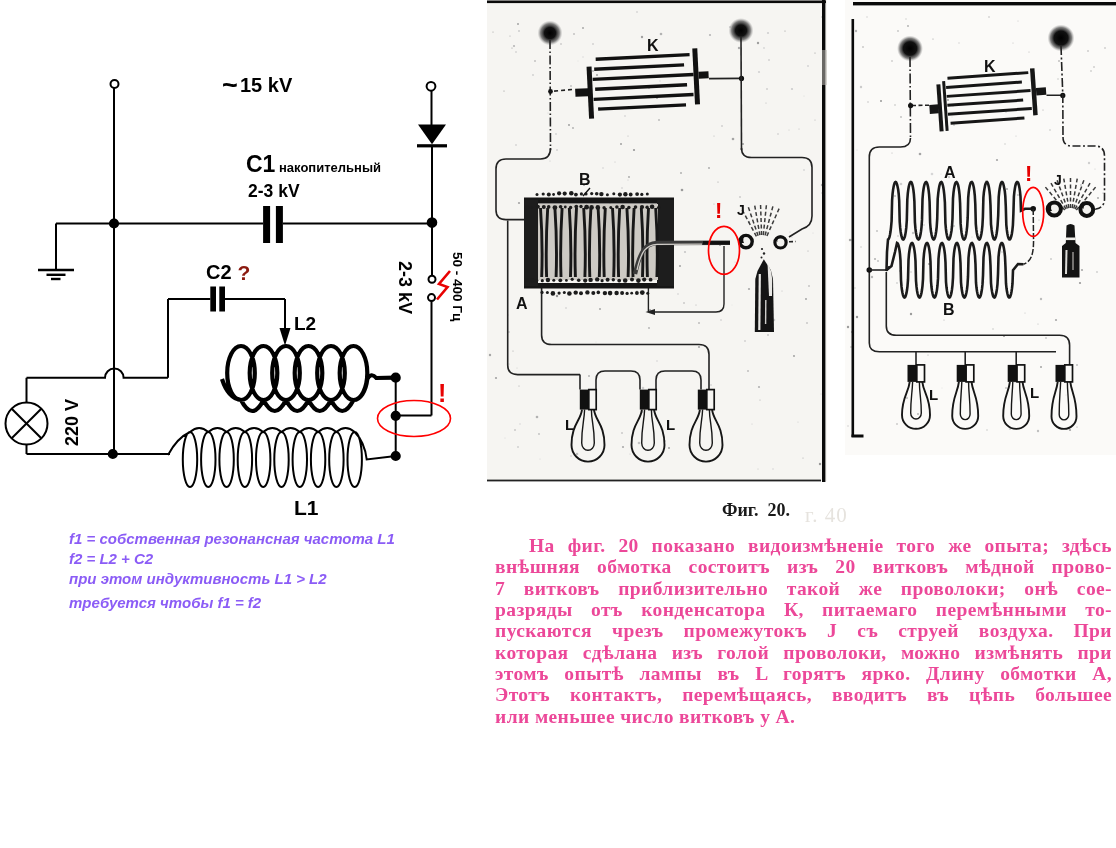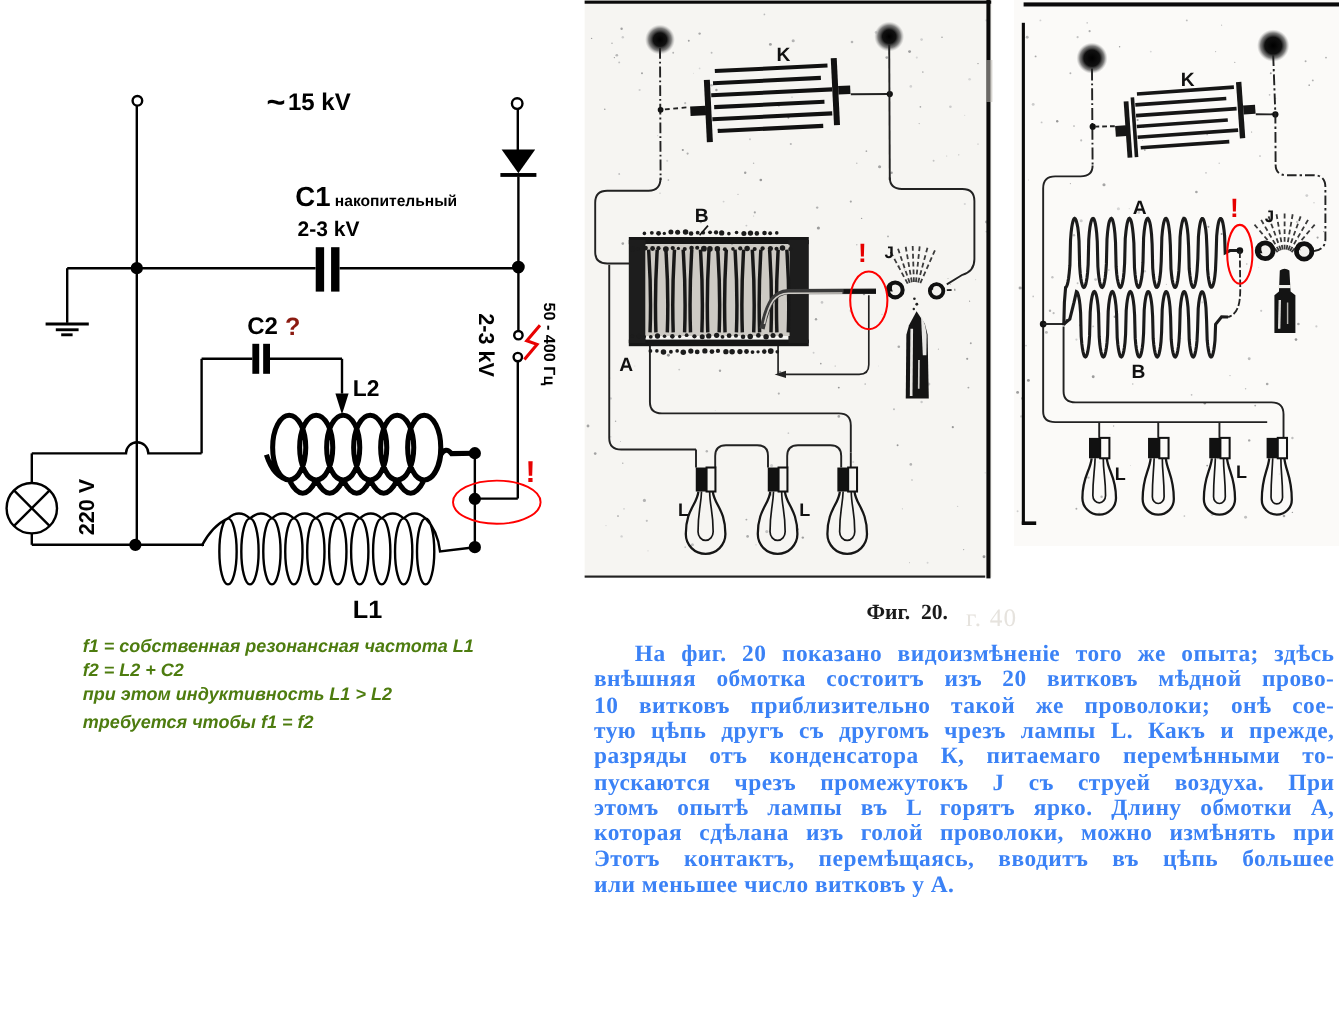--- a/index.html
+++ b/index.html
@@ -692,35 +692,34 @@
       <path d="M167.8,381.9 C167.4,393.9 166.3,397.9 166.3,413.9 A4.9,5.7 0 1 0 176.1,413.9 C176.1,397.9 174.6,393.9 174.6,381.9 " fill="none" stroke="#161616" stroke-width="1.4"></path>
       <rect x="210.5" y="364.9" width="9.4" height="17" fill="#111"></rect>
       <rect x="219.8" y="364.9" width="7.7" height="17" fill="none" stroke="#111" stroke-width="1.7"></rect>
       <path d="M212.7,381.9 C211.5,392.9 206.5,396.9 206.5,416.4 A12.5,12.5 0 1 0 231.5,416.4 C231.5,396.9 226.5,392.9 225.3,381.9 " fill="none" stroke="#161616" stroke-width="1.9"></path>
       <path d="M215.6,381.9 C215.2,393.9 214.2,397.9 214.2,414.4 A4.8,5.5 0 1 0 223.8,414.4 C223.8,397.9 222.4,393.9 222.4,381.9 " fill="none" stroke="#161616" stroke-width="1.4"></path>
 
  <text x="180" y="181" font-size="22" font-weight="bold" fill="#e60000" font-family="Liberation Sans, sans-serif">!</text>
  <ellipse cx="188.2" cy="211.9" rx="10.5" ry="24.5" stroke="#f00" stroke-width="1.7" fill="none"></ellipse>
 </svg>
 
-<div class="abs" style="left:69px;top:529px;font-family:'Liberation Sans',sans-serif;font-style:italic;font-weight:bold;font-size:15px;line-height:20px;color:#4d7c0f">
+<div class="abs" style="left:69px;top:529px;font-family:'Liberation Sans',sans-serif;font-style:italic;font-weight:bold;font-size:15px;line-height:20px;color:#8b5cf6">
 f1 = собственная резонансная частота L1<br>
 f2 = L2 + C2<br>
 при этом индуктивность L1 &gt; L2<br>
 <span style="display:inline-block;margin-top:4px">требуется чтобы f1 = f2</span>
 </div>
 
 <div class="abs" style="left:805px;top:503px;font-family:'Liberation Serif',serif;font-size:21px;color:#e6e3de;letter-spacing:1px">г. 40</div>
 <div class="abs" style="left:722px;top:500px;font-family:'Liberation Serif',serif;font-size:18px;font-weight:bold;color:#1a1a1a">Фиг.&nbsp; 20.</div>
 
-<div class="abs para" style="left:495px;top:535px;width:617px;font-family:'Liberation Serif',serif;font-size:19.5px;font-weight:bold;line-height:21.35px;letter-spacing:0.4px;color:#3b82f6">
+<div class="abs para" style="left:495px;top:535px;width:617px;font-family:'Liberation Serif',serif;font-size:19.5px;font-weight:bold;line-height:21.35px;letter-spacing:0.4px;color:#ec4899">
 <div><span style="display:inline-block;width:34px"></span>На фиг. 20 показано видоизмѣненіе того же опыта; здѣсь</div>
 <div>внѣшняя обмотка состоитъ изъ 20 витковъ мѣдной прово-</div>
-<div>10 витковъ приблизительно такой же проволоки; онѣ сое-</div>
-<div>тую цѣпь другъ съ другомъ чрезъ лампы L. Какъ и прежде,</div>
+<div>7 витковъ приблизительно такой же проволоки; онѣ сое-</div>
 <div>разряды отъ конденсатора К, питаемаго перемѣнными то-</div>
 <div>пускаются чрезъ промежутокъ J съ струей воздуха. При</div>
+<div>которая сдѣлана изъ голой проволоки, можно измѣнять при</div>
 <div>этомъ опытѣ лампы въ L горятъ ярко. Длину обмотки А,</div>
-<div>которая сдѣлана изъ голой проволоки, можно измѣнять при</div>
 <div>Этотъ контактъ, перемѣщаясь, вводитъ въ цѣпь большее</div>
 <div class="last">или меньшее число витковъ у А.</div>
 </div>
 
 </div>
 </body></html>

